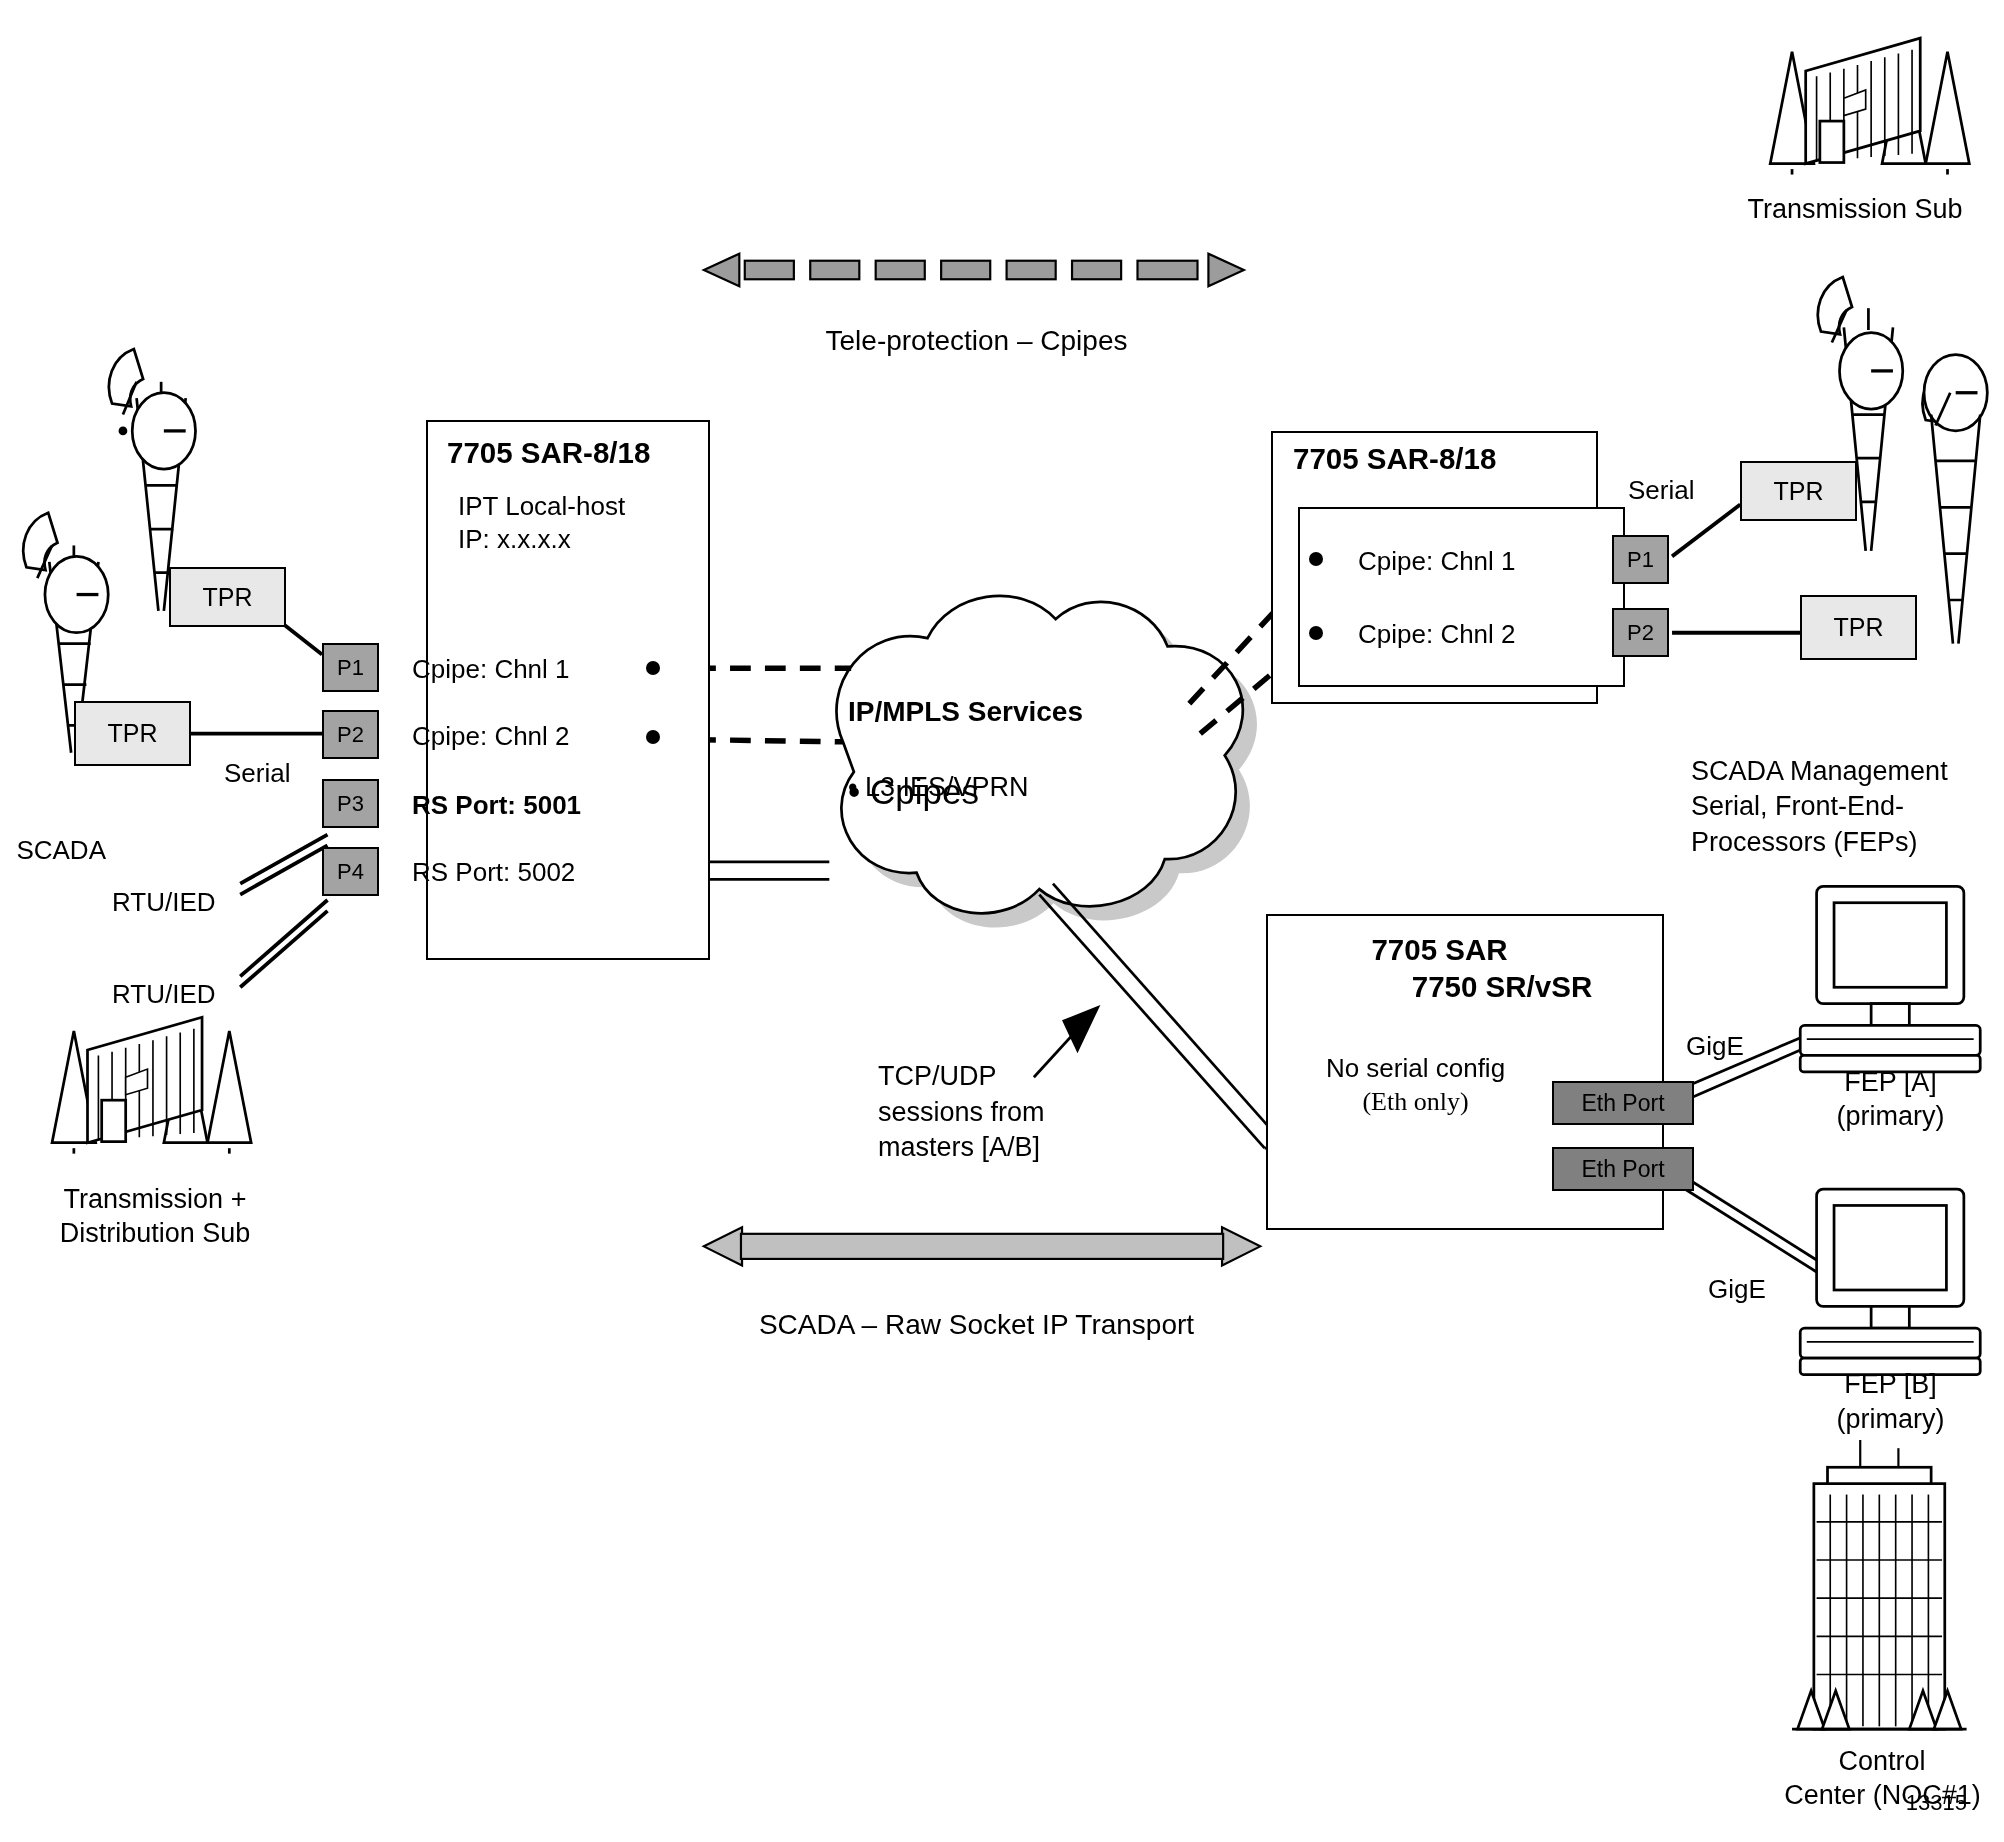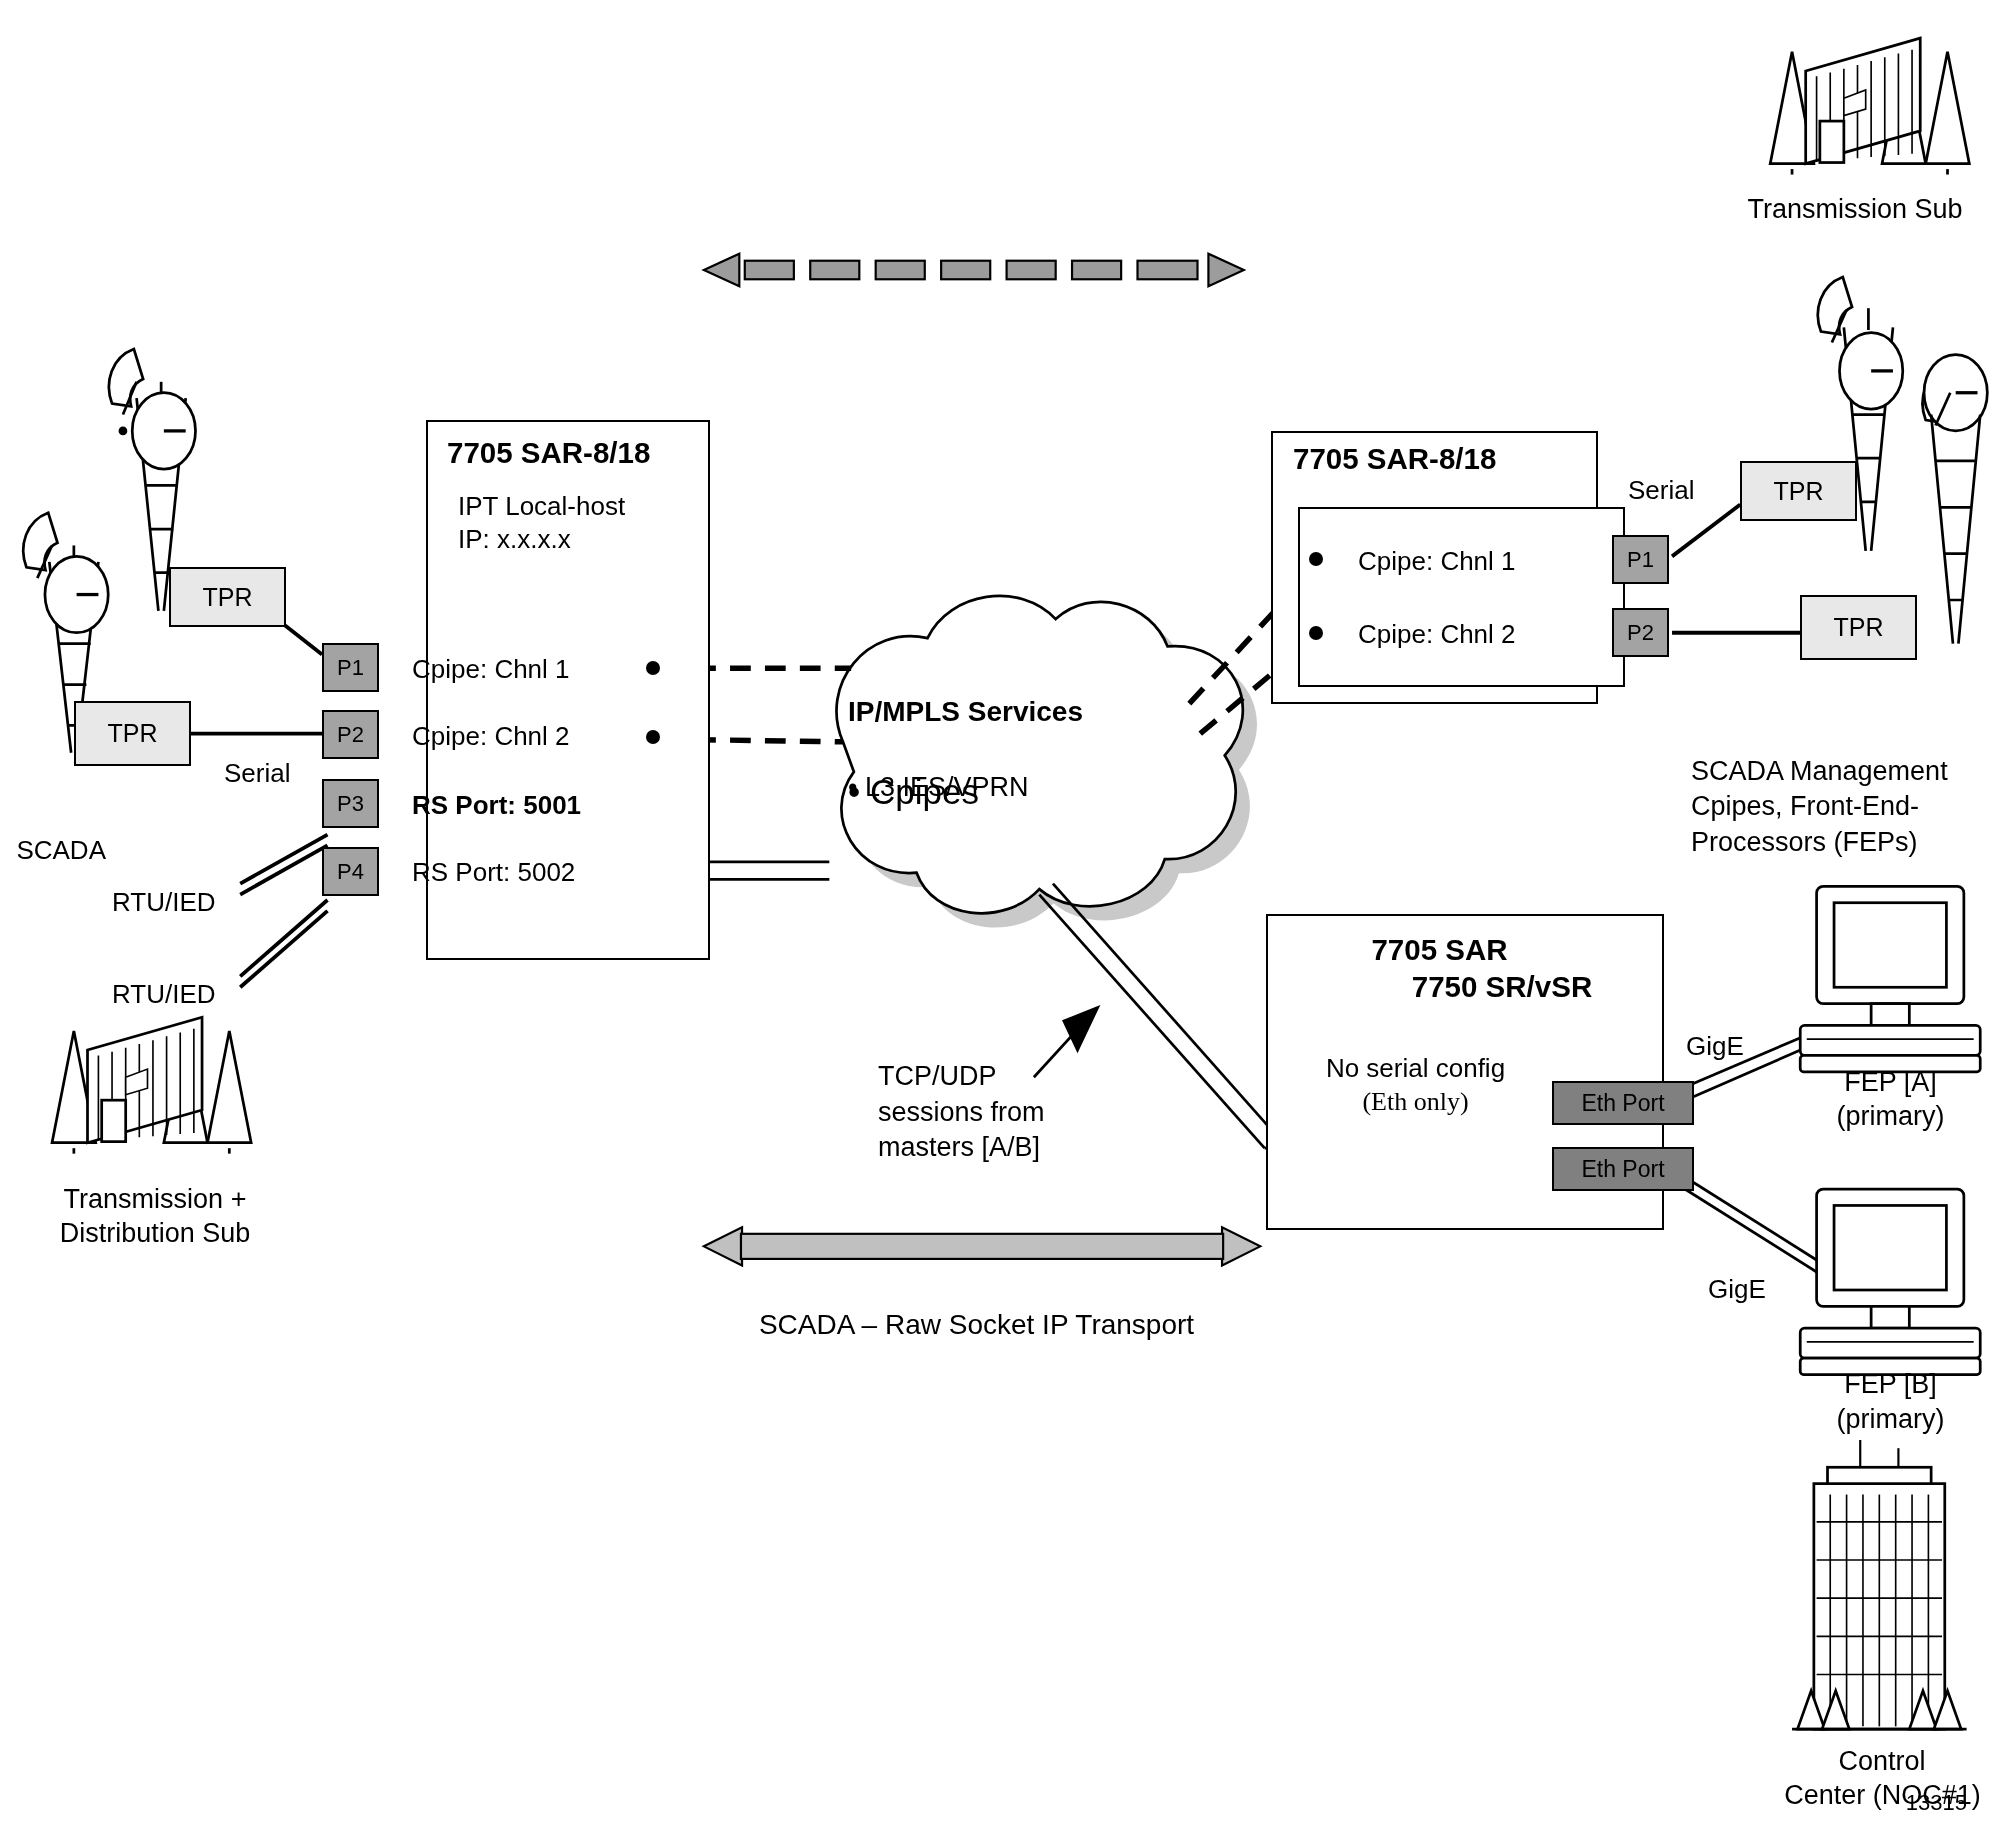--- a/index.html
+++ b/index.html
@@ -273,28 +273,29 @@
   <div class="lbl ctr" style="left:1271px;top:1087px;width:289px;font-size:26px;font-family:Liberation Serif, serif;">(Eth only)</div>
   <div class="ethport" style="left:1552px;top:1081px;width:142px;height:44px;">Eth Port</div>
   <div class="ethport" style="left:1552px;top:1147px;width:142px;height:44px;">Eth Port</div>
   <div class="lbl" style="left:1686px;top:1031px;font-size:26px;">GigE</div>
   <div class="lbl" style="left:1708px;top:1274px;font-size:26px;">GigE</div>
 
   <div class="lbl bold" style="left:848px;top:696px;font-size:28px;">IP/MPLS Services</div>
   <div class="lbl" style="left:848px;top:734px;font-size:35px;margin-top:38px;">• Cpipes</div>
   <div class="lbl" style="left:848px;top:772px;font-size:27px;">• L3 IES/VPRN</div>
 
+  <div class="lbl ctr" style="left:649px;top:325px;width:655px;font-size:28px;">Tele-protection – Cpipes</div>
   <div class="lbl ctr" style="left:649px;top:1309px;width:655px;font-size:28px;">SCADA – Raw Socket IP Transport</div>
 
   <div class="lbl" style="left:878px;top:1061px;font-size:27px;">TCP/UDP</div>
   <div class="lbl" style="left:878px;top:1097px;font-size:27px;">sessions from</div>
   <div class="lbl" style="left:878px;top:1132px;font-size:27px;">masters [A/B]</div>
 
   <div class="lbl" style="left:1691px;top:756px;font-size:27px;">SCADA Management</div>
-  <div class="lbl" style="left:1691px;top:791px;font-size:27px;">Cpipes, Front-End-</div>
+  <div class="lbl" style="left:1691px;top:791px;font-size:27px;">Serial, Front-End-</div>
   <div class="lbl" style="left:1691px;top:827px;font-size:27px;">Processors (FEPs)</div>
 
   <div class="lbl ctr" style="left:1773px;top:1067px;width:235px;font-size:27px;">FEP [A]</div>
   <div class="lbl ctr" style="left:1773px;top:1101px;width:235px;font-size:27px;">(primary)</div>
   <div class="lbl ctr" style="left:1773px;top:1369px;width:235px;font-size:27px;">FEP [B]</div>
   <div class="lbl ctr" style="left:1773px;top:1404px;width:235px;font-size:27px;">(primary)</div>
 
   <div class="lbl ctr" style="left:1729px;top:1746px;width:306px;font-size:27px;">Control</div>
   <div class="lbl ctr" style="left:1708px;top:1780px;width:349px;font-size:27px;">Center (NOC#1)</div>
 

